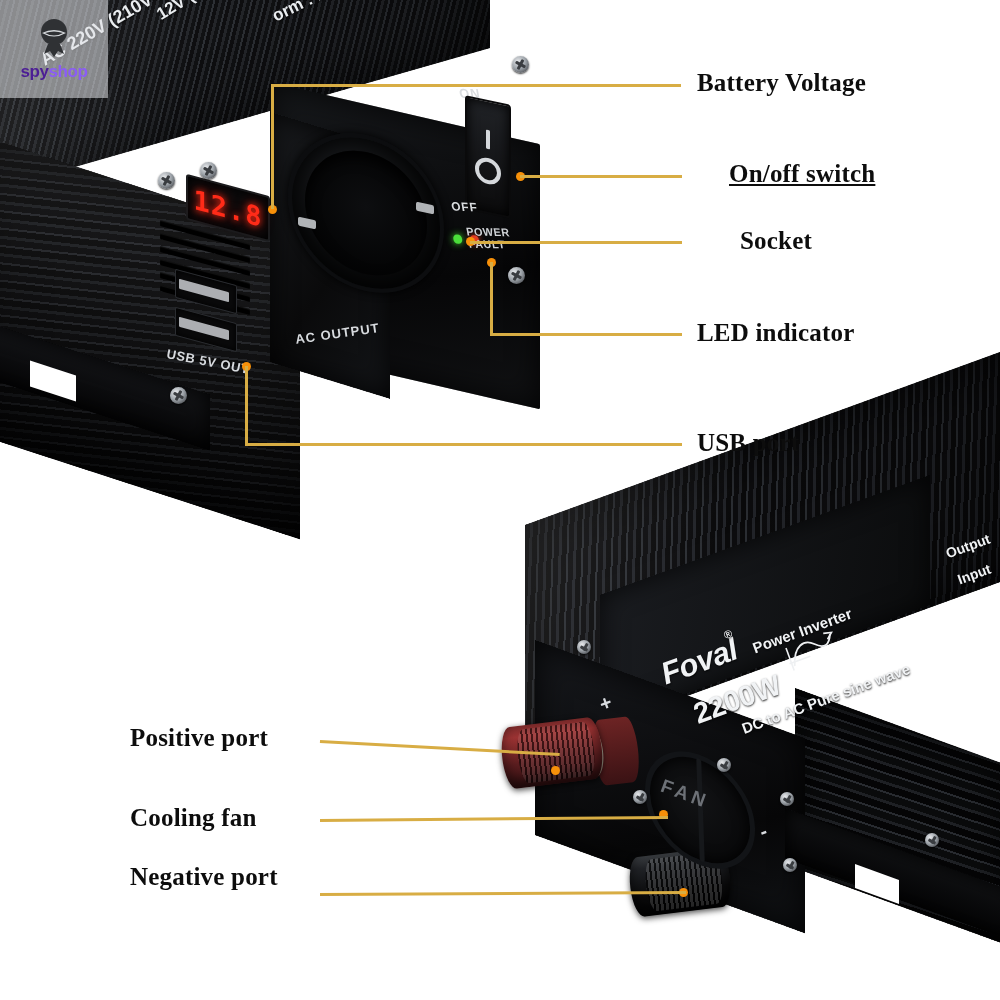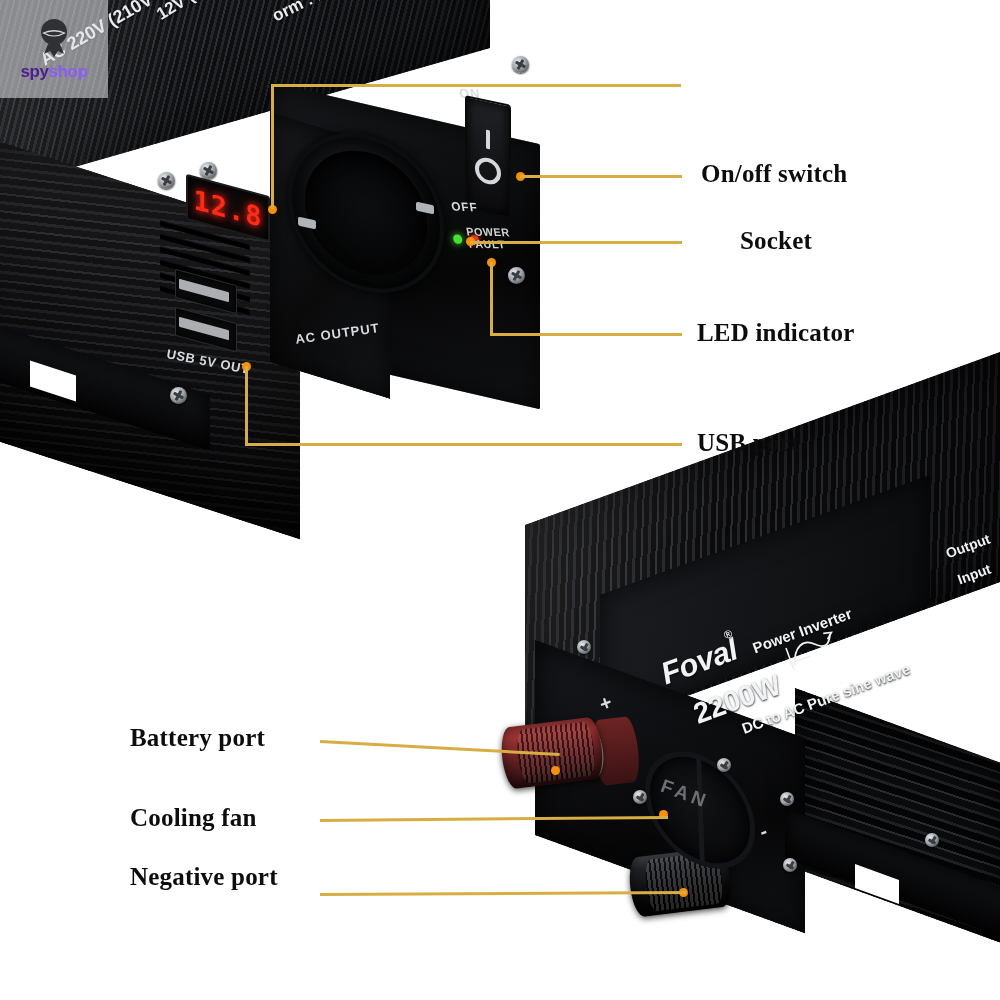--- a/index.html
+++ b/index.html
@@ -480,26 +480,27 @@
 
   <div class="dot" style="left:551px;top:766px;"></div>
   <div class="lead h" style="left:320px;top:740px;width:240px;transform:rotate(3.1deg);transform-origin:left center;"></div>
 
   <div class="dot" style="left:659px;top:810px;"></div>
   <div class="lead h" style="left:320px;top:819px;width:348px;transform:rotate(-0.5deg);transform-origin:left center;"></div>
 
   <div class="dot" style="left:679px;top:888px;"></div>
   <div class="lead h" style="left:320px;top:893px;width:366px;transform:rotate(-0.3deg);transform-origin:left center;"></div>
 
-  <div class="lbl" style="left:701px;top:161px;">On/off switch</div>
+  <div class="lbl" style="left:697px;top:70px;">Battery Voltage</div>
+  <div class="lbl" style="left:729px;top:161px;text-decoration:underline;">On/off switch</div>
   <div class="lbl" style="left:697px;top:228px;margin-left:43px;">Socket</div>
   <div class="lbl" style="left:697px;top:320px;">LED indicator</div>
   <div class="lbl" style="left:697px;top:430px;">USB port</div>
 
-  <div class="lbl" style="left:130px;top:725px;">Battery port</div>
+  <div class="lbl" style="left:130px;top:725px;">Positive port</div>
   <div class="lbl" style="left:130px;top:805px;">Cooling fan</div>
   <div class="lbl" style="left:130px;top:864px;">Negative port</div>
 
   <div id="watermark">
     <svg id="wmLogo" viewBox="0 0 40 44">
       <circle cx="20" cy="16" r="13" fill="#2f3134"></circle>
       <path d="M8 17 q12 -6 24 0 q-12 7 -24 0 z" fill="#e9ecef" opacity=".9"></path>
       <path d="M11 17 q9 -3 18 0 q-9 5 -18 0 z" fill="#2f3134"></path>
       <path d="M14 28 l-4 10 6 -3 4 6 4 -6 6 3 -4 -10 z" fill="#2f3134"></path>
     </svg>

